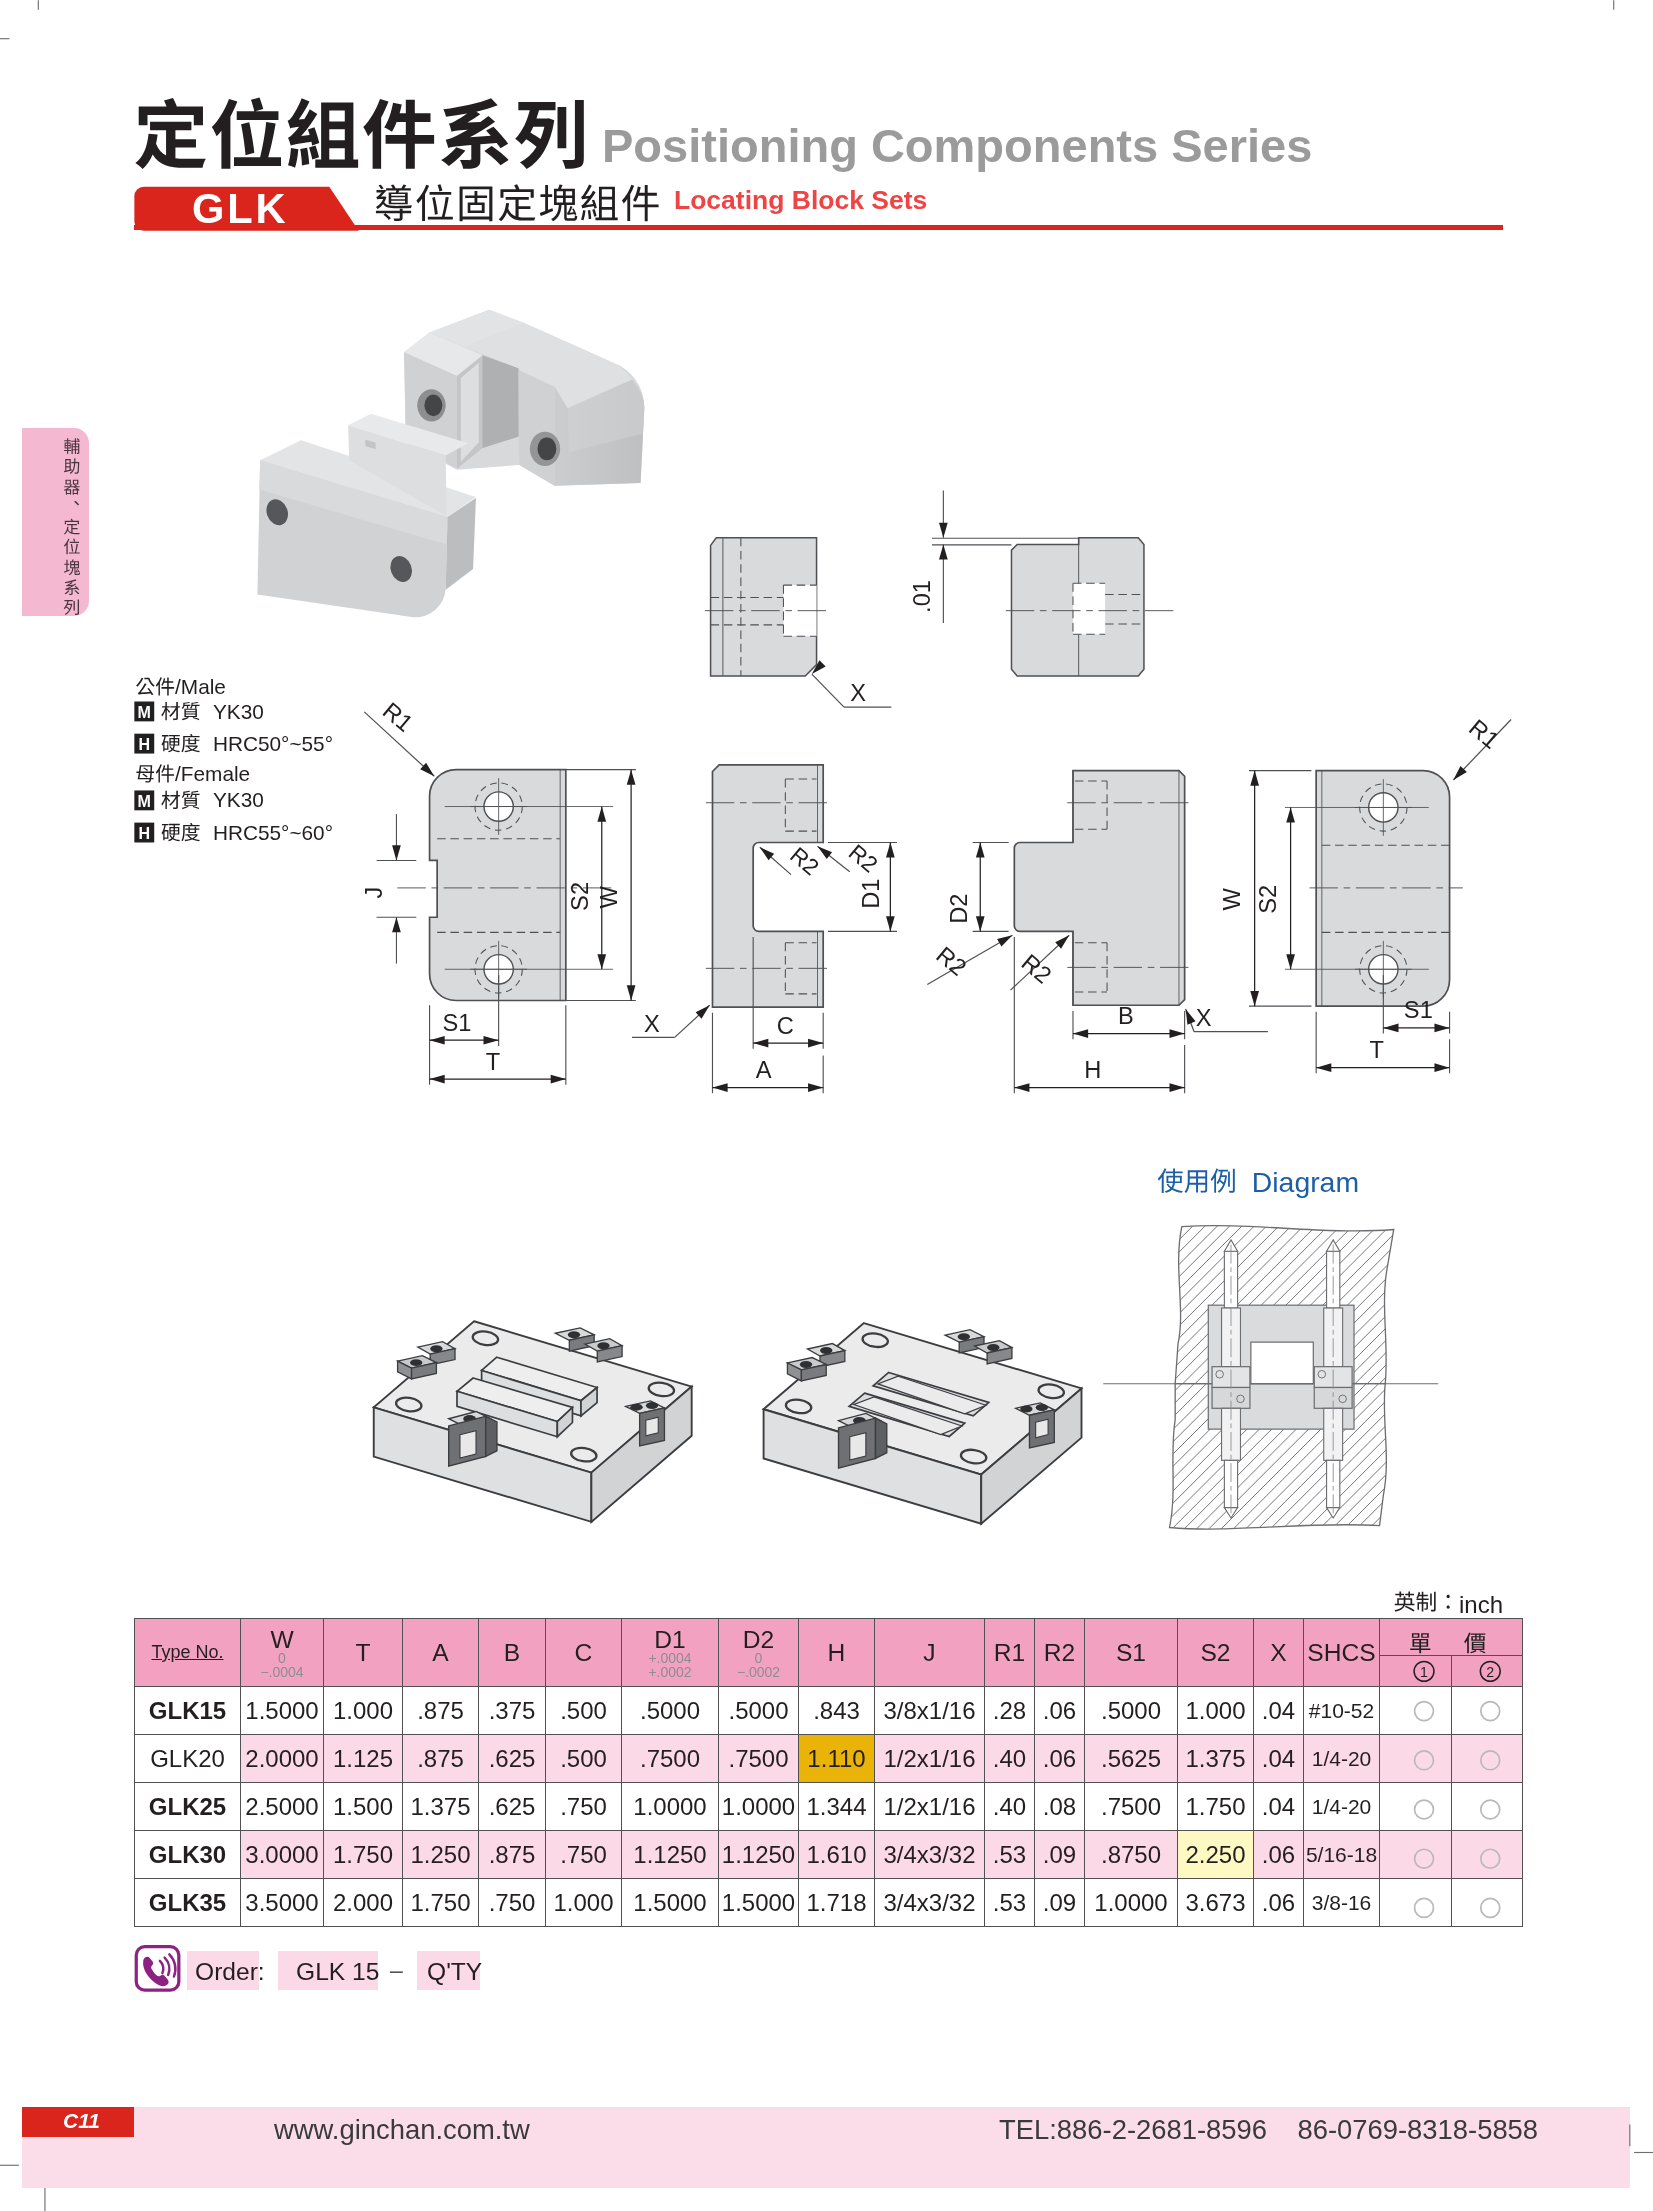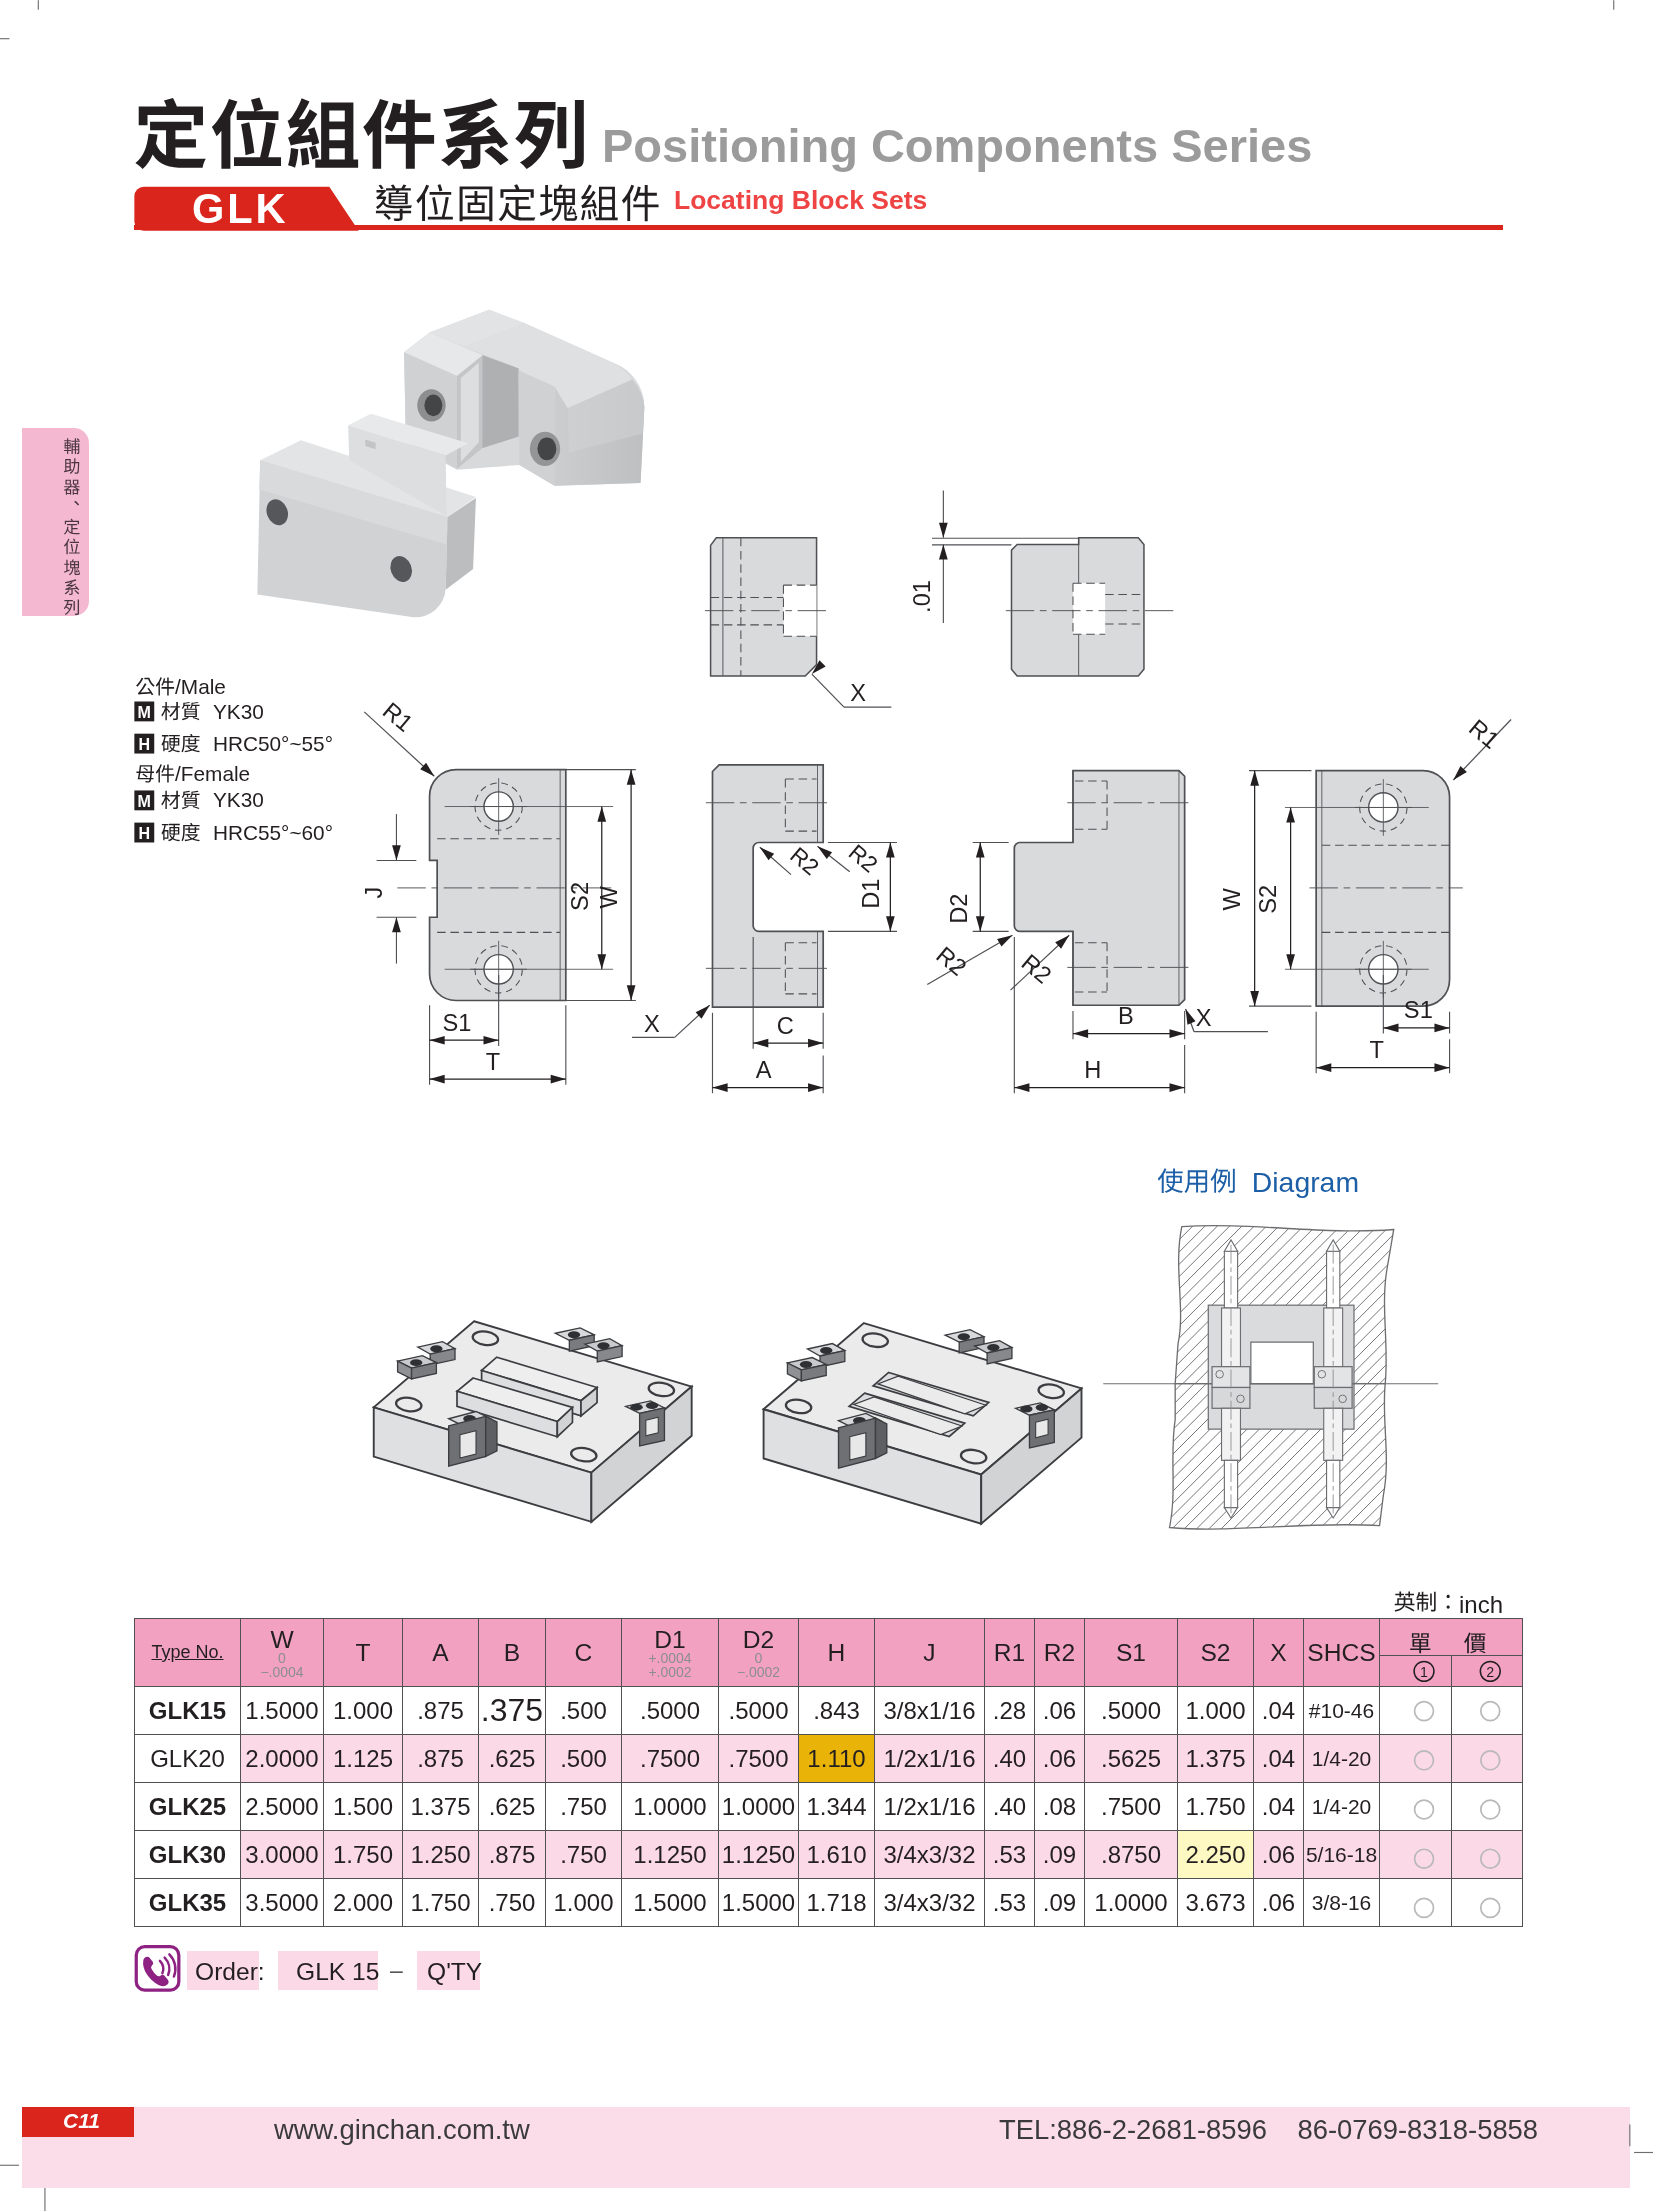--- a/index.html
+++ b/index.html
@@ -74,32 +74,32 @@
       </tr>
 <tr>
         <th style="background:#f2a2c0;height:30px;font-weight:normal;">&nbsp;</th>
         <th style="background:#f2a2c0;font-weight:normal;">&nbsp;</th>
       </tr>
 <tr>
         <td style="background:#fff;font-weight:bold;font-size:24px;height:47px;">GLK15</td>
         <td style="background:#fff;font-size:24px;">1.5000</td>
         <td style="background:#fff;font-size:24px;">1.000</td>
         <td style="background:#fff;font-size:24px;">.875</td>
-        <td style="background:#fff;font-size:32px;">.375</td>
+        <td style="background:#fff;font-size:24px;">.375</td>
         <td style="background:#fff;font-size:24px;">.500</td>
         <td style="background:#fff;font-size:24px;">.5000</td>
         <td style="background:#fff;font-size:24px;">.5000</td>
         <td style="background:#fff;font-size:24px;">.843</td>
         <td style="background:#fff;font-size:24px;">3/8x1/16</td>
         <td style="background:#fff;font-size:24px;">.28</td>
         <td style="background:#fff;font-size:24px;">.06</td>
         <td style="background:#fff;font-size:24px;">.5000</td>
         <td style="background:#fff;font-size:24px;">1.000</td>
         <td style="background:#fff;font-size:24px;">.04</td>
-        <td style="background:#fff;font-size:21px;">#10-46</td>
+        <td style="background:#fff;font-size:21px;">#10-52</td>
         <td style="background:#fff;"></td>
         <td style="background:#fff;"></td>
       </tr>
       <tr>
         <td style="background:#fff;font-weight:normal;font-size:24px;height:47px;">GLK20</td>
         <td style="background:#fcd9e6;font-size:24px;">2.0000</td>
         <td style="background:#fcd9e6;font-size:24px;">1.125</td>
         <td style="background:#fcd9e6;font-size:24px;">.875</td>
         <td style="background:#fcd9e6;font-size:24px;">.625</td>
         <td style="background:#fcd9e6;font-size:24px;">.500</td>

